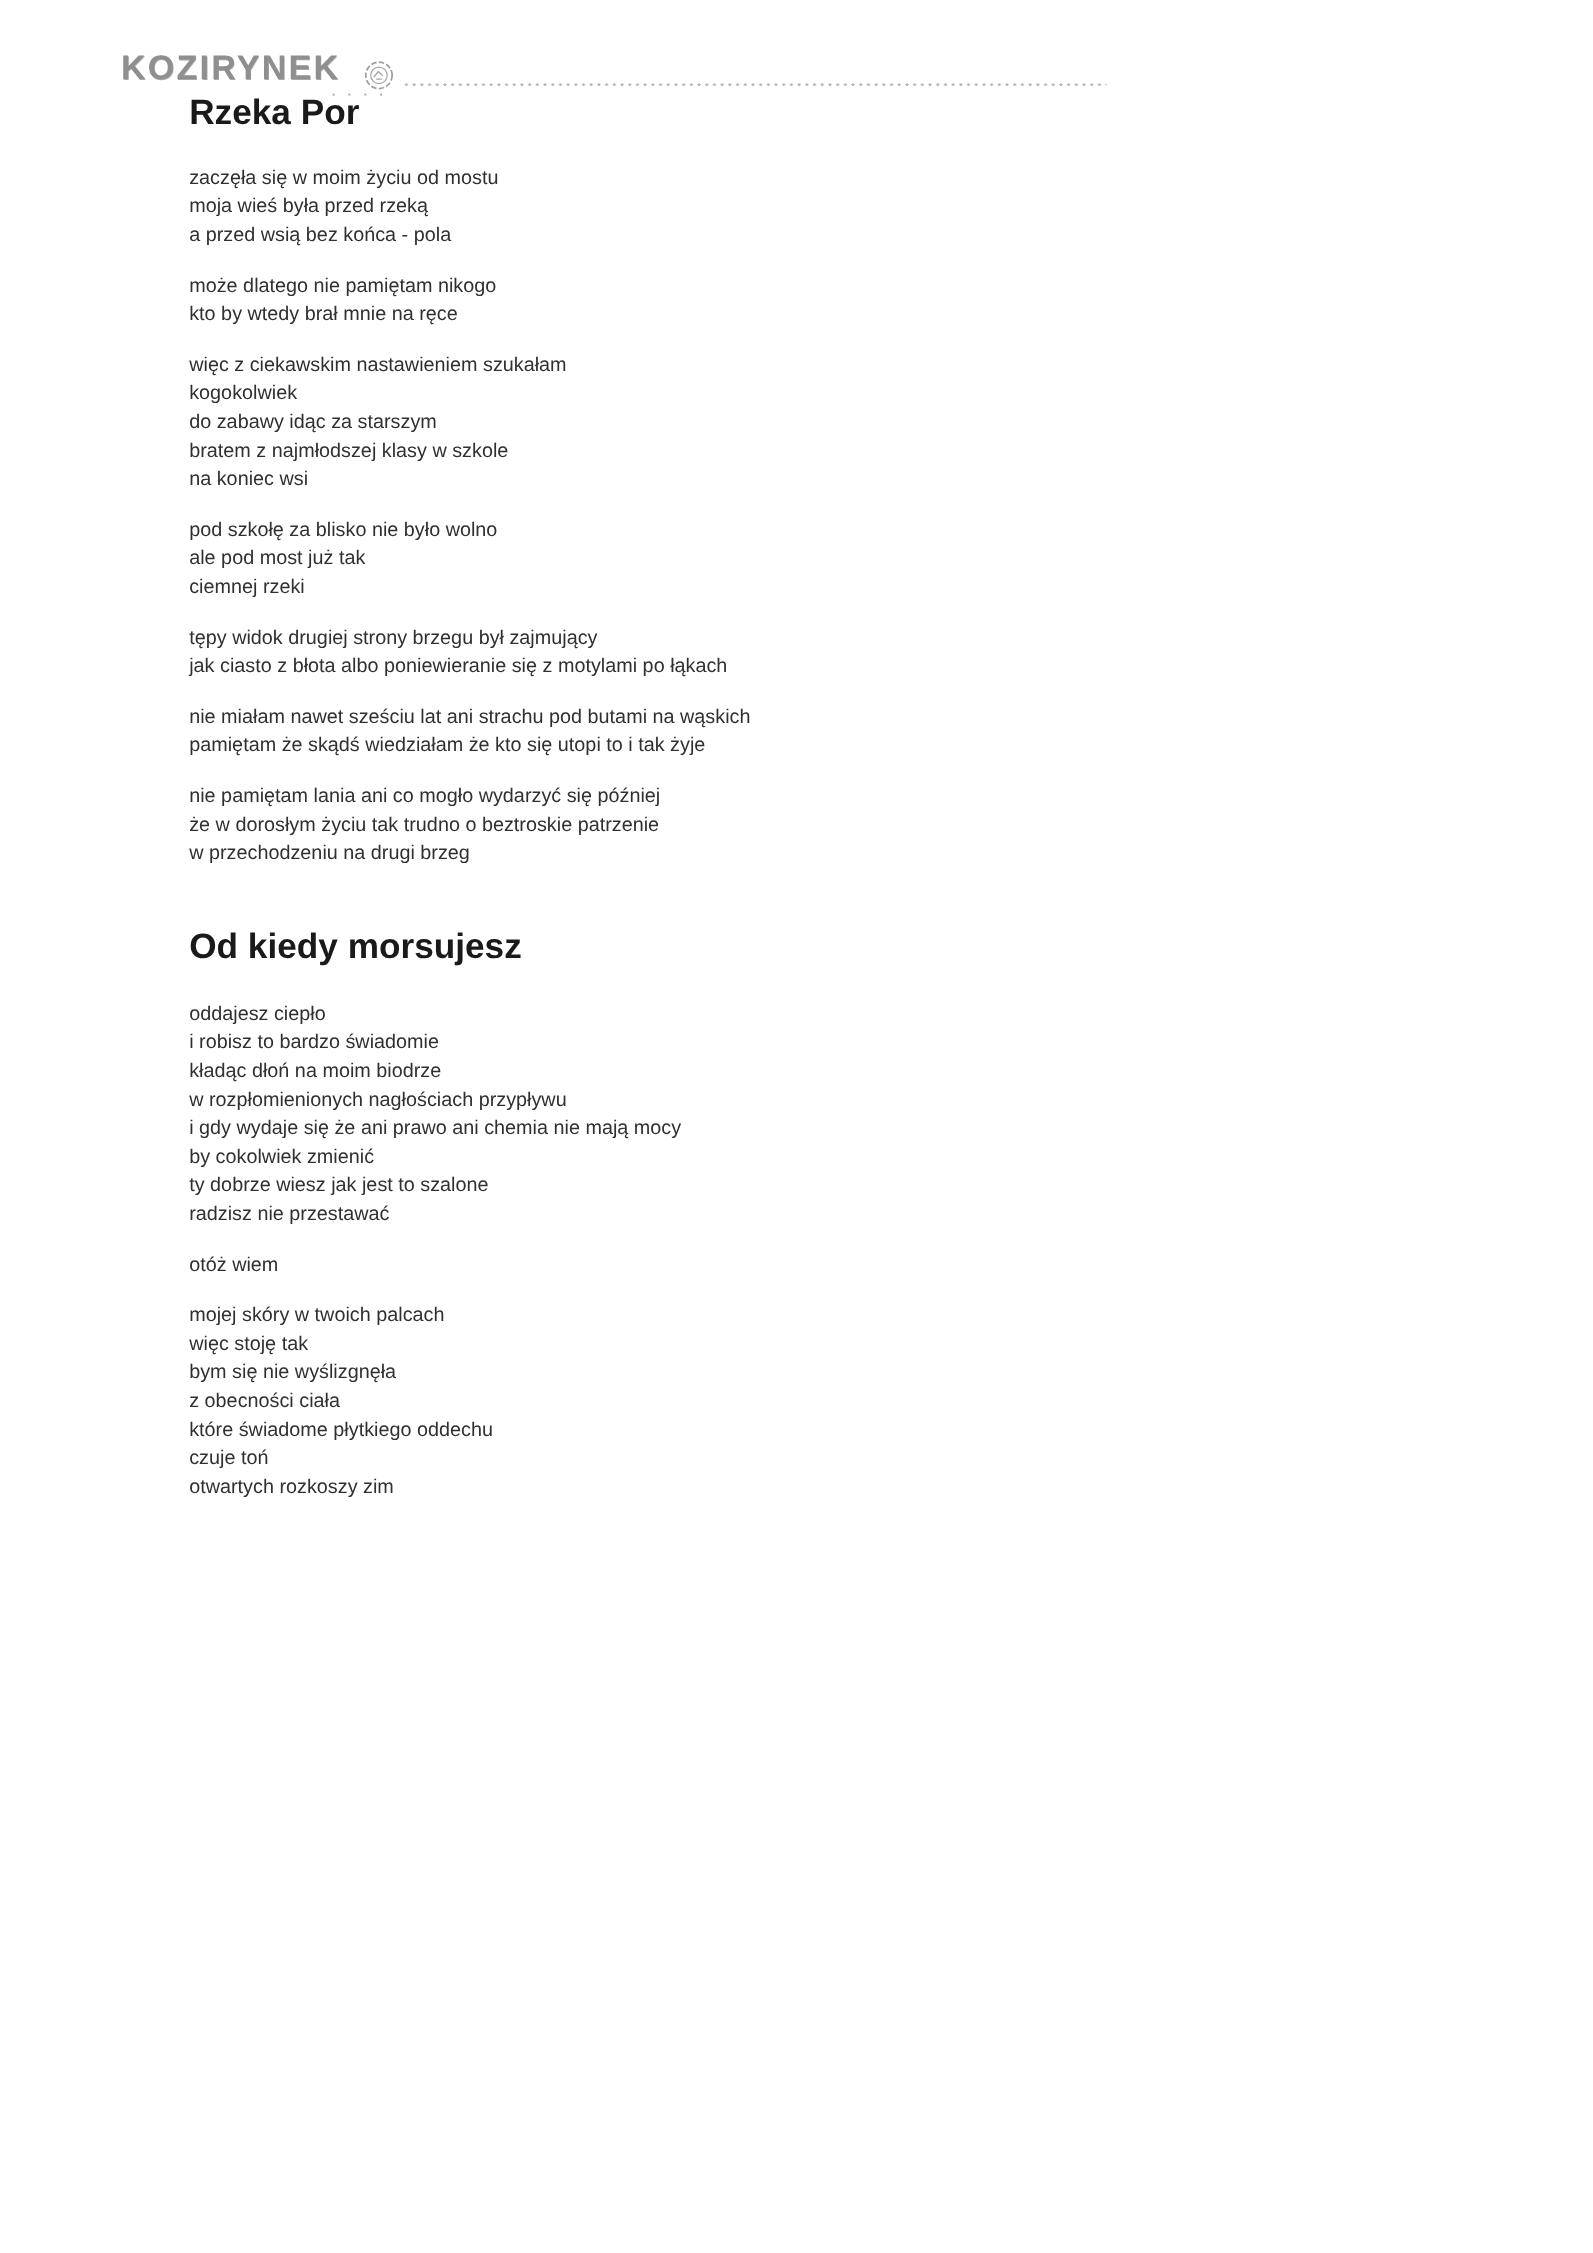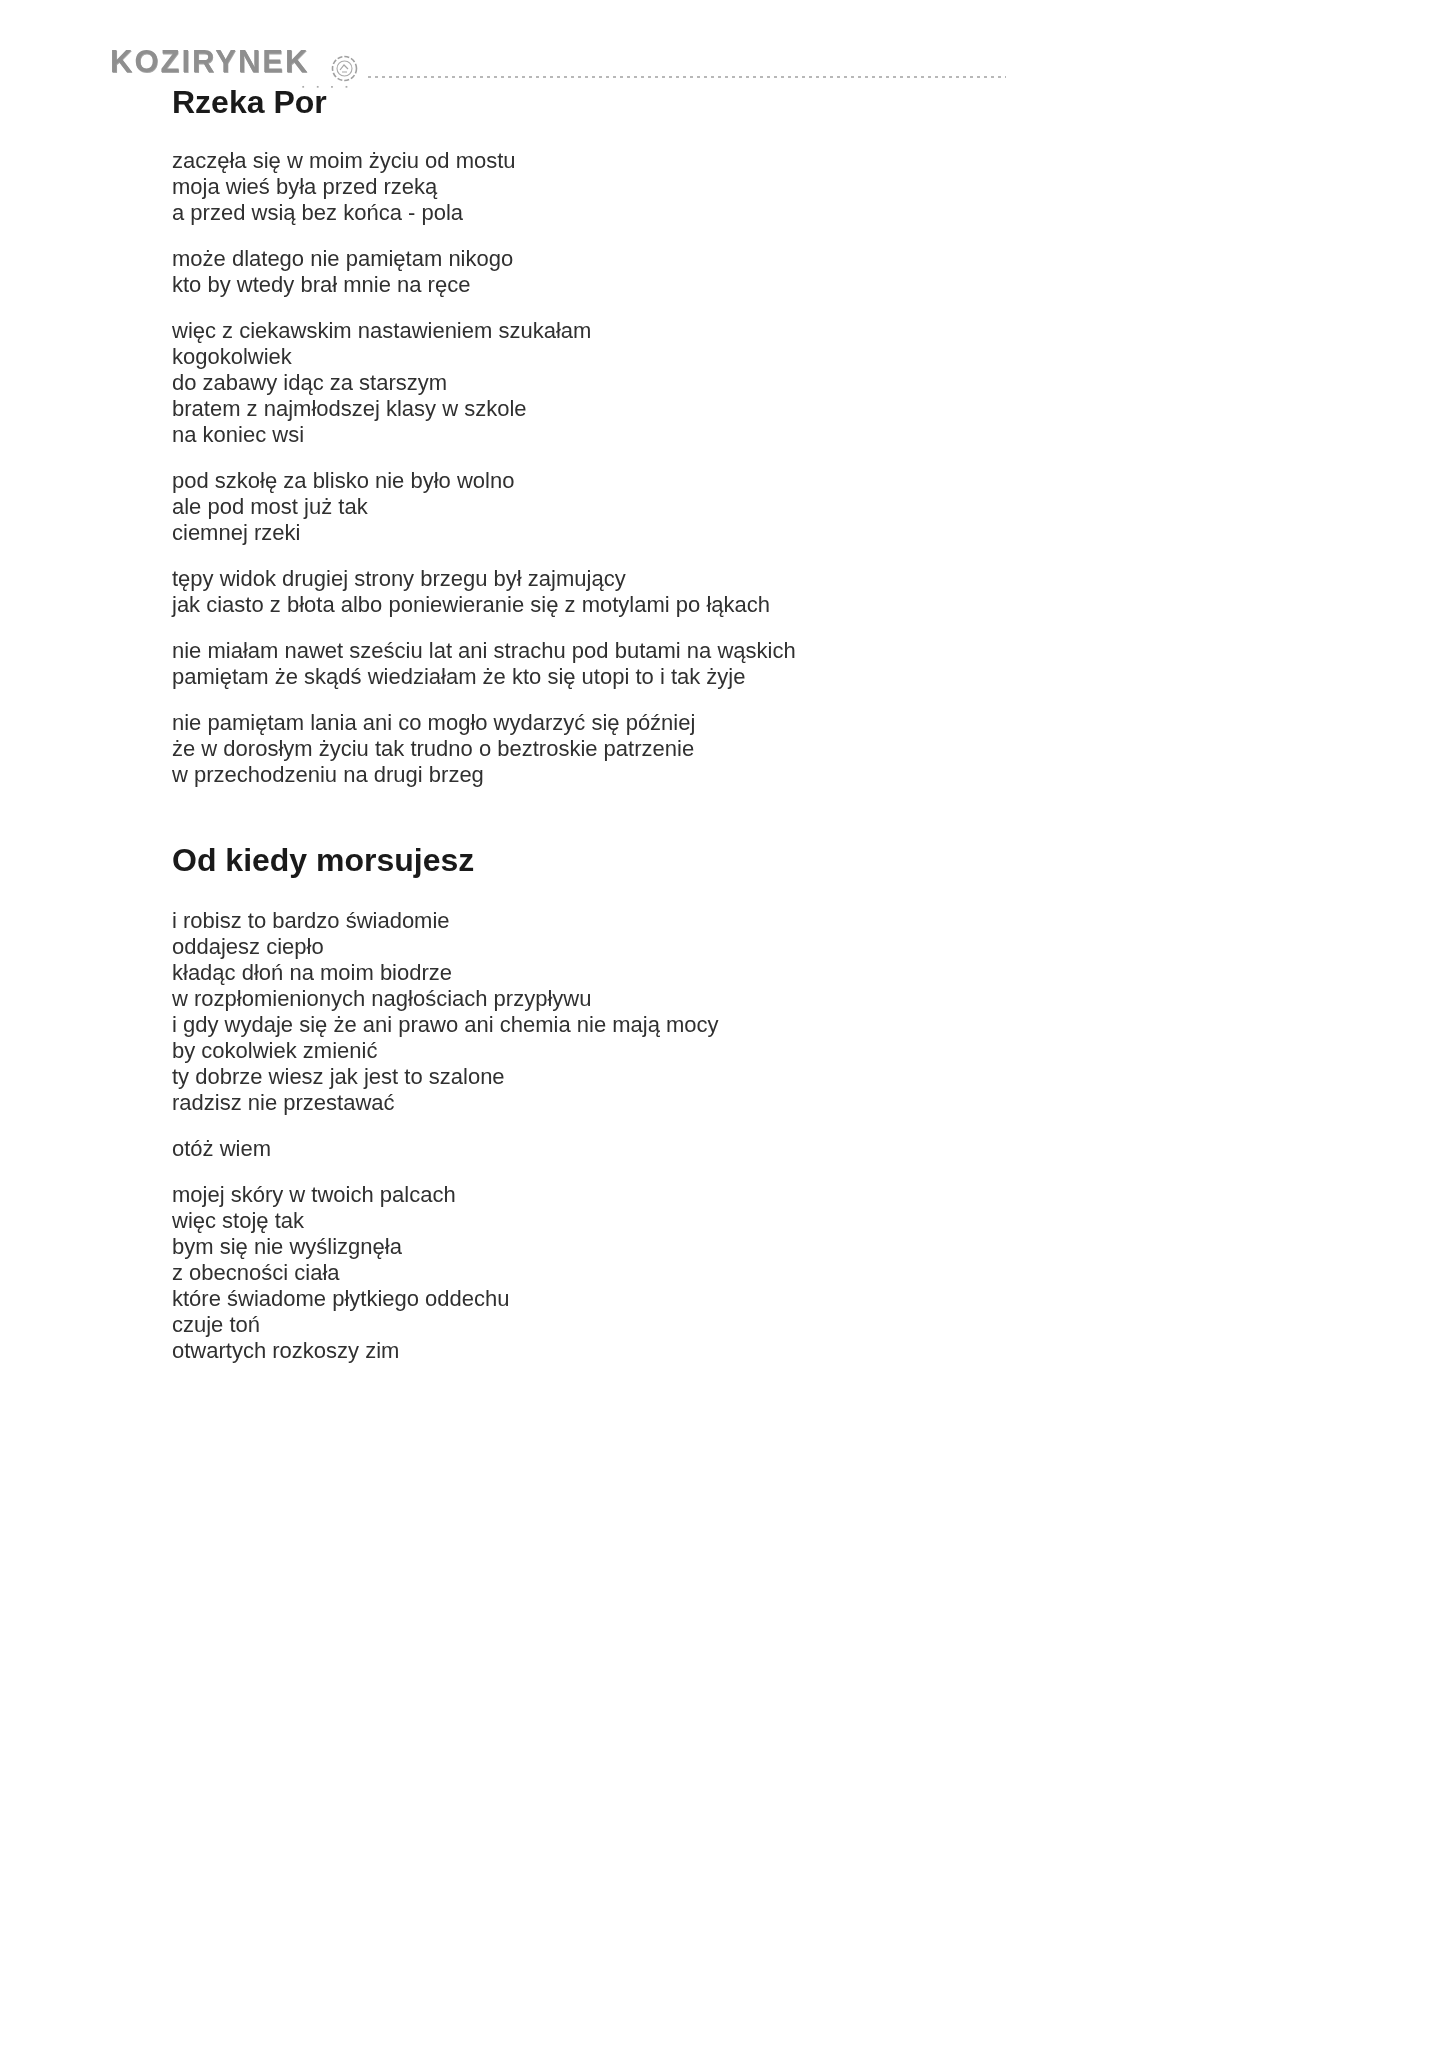--- a/index.html
+++ b/index.html
@@ -81,21 +81,21 @@
     margin-top: 54px;
     margin-bottom: 30px;
   }
   .stanza {
     margin: 0 0 20px 0;
   }
   .stanza:last-child {
     margin-bottom: 0;
   }
   .line {
-    font-size: 22px;
+    font-size: 18px;
     line-height: 26px;
     color: #303030;
     white-space: nowrap;
   }
 
   
   .footer {
     position: absolute;
     left: 110px;
     right: 138px;
@@ -179,22 +179,22 @@
             <div class="line">że w dorosłym życiu tak trudno o beztroskie patrzenie</div>
             <div class="line">w przechodzeniu na drugi brzeg</div>
           </div>
         </div>
     </section>
 
     <section class="poem poem-2">
       <h1 class="poem-title">Od kiedy morsujesz</h1>
       <div class="stanzas">
           <div class="stanza">
+            <div class="line">oddajesz ciepło</div>
             <div class="line">i robisz to bardzo świadomie</div>
-            <div class="line">oddajesz ciepło</div>
             <div class="line">kładąc dłoń na moim biodrze</div>
             <div class="line">w rozpłomienionych nagłościach przypływu</div>
             <div class="line">i gdy wydaje się że ani prawo ani chemia nie mają mocy</div>
             <div class="line">by cokolwiek zmienić</div>
             <div class="line">ty dobrze wiesz jak jest to szalone</div>
             <div class="line">radzisz nie przestawać</div>
           </div>
           <div class="stanza">
             <div class="line">otóż wiem</div>
           </div>

